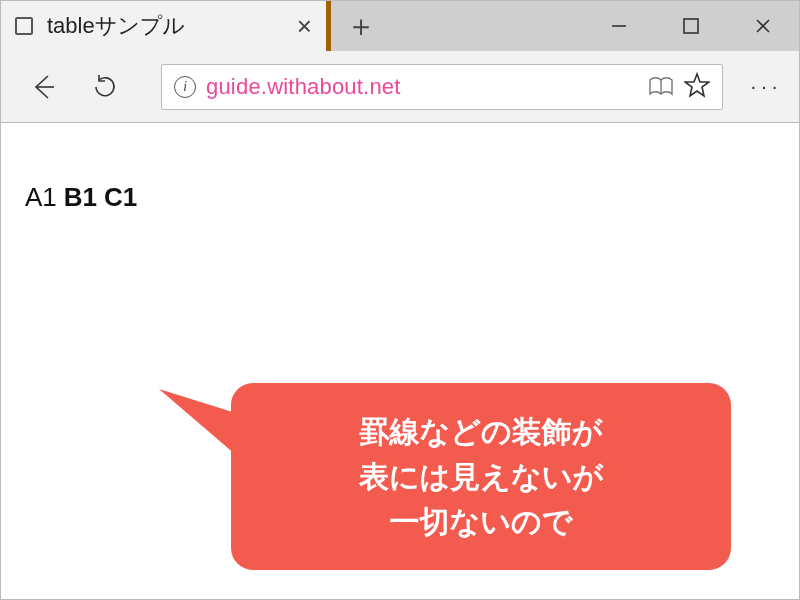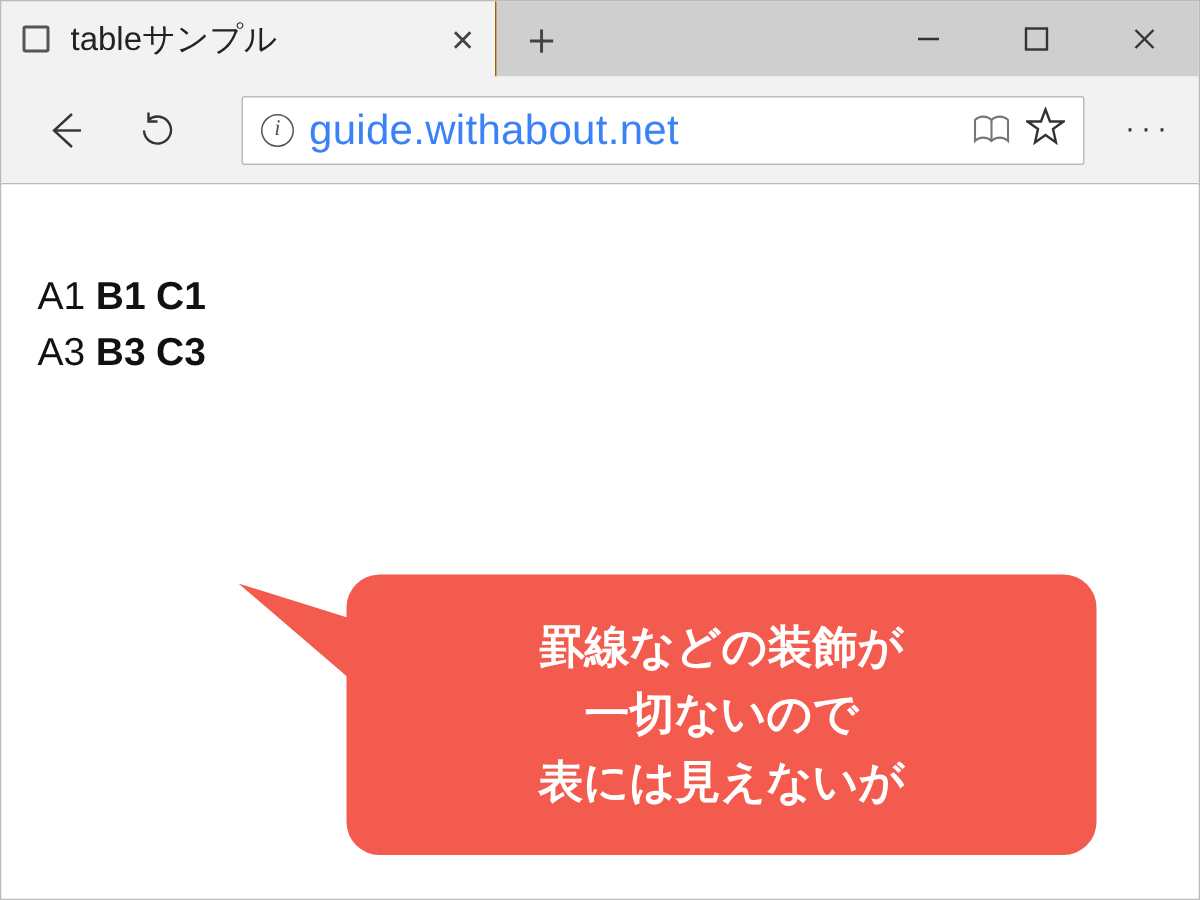--- a/index.html
+++ b/index.html
@@ -1,37 +1,37 @@
 <!DOCTYPE html>
 <html><head>
   <meta charset="utf-8">
   <style>
     * { margin: 0; padding: 0; box-sizing: border-box; }
     html, body { width: 800px; height: 600px; overflow: hidden; font-family: "Yu Gothic UI", "Meiryo", sans-serif; background: #fff; }
     .window { width: 800px; height: 600px; display: flex; flex-direction: column; border: 1px solid #bbb; }
 
     
     .tabstrip { height: 50px; background: #cfcfcf; display: flex; align-items: stretch; }
-    .tab { width: 330px; background: #f2f2f2; display: flex; align-items: center; padding: 0 14px; gap: 14px; border-right: 1px solid #a16207; }
+    .tab { width: 330px; background: #f2f2f2; display: flex; align-items: center; padding: 0 14px; gap: 14px; border-right: 5px solid #a16207; }
     .tab .tab-icon { width: 18px; height: 18px; border: 2px solid #555; border-radius: 2px; display: flex; align-items: center; justify-content: center; }
     .tab .tab-icon::after { content: ""; width: 8px; height: 10px; border: 2px solid #555; border-top: none; border-right: none; border-bottom: none; box-shadow: 3px 0 0 -1px #555, 6px 0 0 -1px #555; display: none; }
     .tab .tab-title { flex: 1; font-size: 22px; color: #222; }
     .tab .tab-close { font-size: 26px; color: #444; line-height: 1; font-weight: 200; }
     .newtab { width: 60px; display: flex; align-items: center; justify-content: center; font-size: 30px; color: #444; font-weight: 300; }
     .spacer { flex: 1; }
     .winbtn { width: 72px; display: flex; align-items: center; justify-content: center; color: #333; }
     .winbtn svg { width: 20px; height: 20px; }
 
     
     .toolbar { height: 72px; background: #f2f2f2; border-bottom: 1px solid #bbb; display: flex; align-items: center; padding: 0 8px 0 20px; gap: 18px; }
     .nav-arrow { width: 44px; height: 44px; display: flex; align-items: center; justify-content: center; }
     .nav-arrow svg { width: 30px; height: 30px; stroke: #333; stroke-width: 1.6; fill: none; }
     .urlbar { flex: 1; height: 46px; background: #fff; border: 1px solid #bbb; border-radius: 2px; display: flex; align-items: center; padding: 0 12px; gap: 10px; margin-left: 16px; }
     .urlbar .info-icon { width: 22px; height: 22px; border: 1.6px solid #555; border-radius: 50%; display: flex; align-items: center; justify-content: center; font-size: 15px; color: #555; font-family: serif; font-style: italic; }
-    .urlbar .url { flex: 1; font-size: 28px; color: #3b82f6; letter-spacing: .2px; }
+    .urlbar .url { flex: 1; font-size: 22px; color: #ec4899; letter-spacing: .2px; }
     .urlbar .reading { width: 26px; height: 22px; position: relative; }
     .urlbar .reading svg { width: 26px; height: 22px; stroke: #777; stroke-width: 1.4; fill: none; }
     .urlbar .star svg { width: 26px; height: 26px; stroke: #333; stroke-width: 1.6; fill: none; }
     .more { width: 50px; display: flex; align-items: center; justify-content: center; letter-spacing: 4px; font-size: 20px; color: #333; }
 
     
     .content { flex: 1; background: #fff; position: relative; padding: 56px 24px; }
     .tbl { border-collapse: collapse; }
     .tbl td { font-size: 26px; color: #111; padding: 3px 5px 3px 0; }
     .tbl td + td { padding-left: 2px; font-weight: bold; }
@@ -106,35 +106,30 @@
   </div>
 
   <div class="content">
     <table class="tbl">
       <tbody>
           <tr>
         <td>A1</td>
         <td>B1</td>
         <td>C1</td>
       </tr>
-      <tr>
-        <td>A3</td>
-        <td>B3</td>
-        <td>C3</td>
-      </tr>
     </tbody>
       </table>
 
     <div class="callout">
       <div class="pointer">
         <svg viewBox="0 0 110 80">
             <polygon points="0,0 96,30 84,72"></polygon>
           </svg>
       </div>
       <div class="bubble">
         <div>罫線などの装飾が</div>
+        <div>表には見えないが</div>
         <div>一切ないので</div>
-        <div>表には見えないが</div>
       </div>
     </div>
   </div>
 
 </div>
 
 </body></html>

